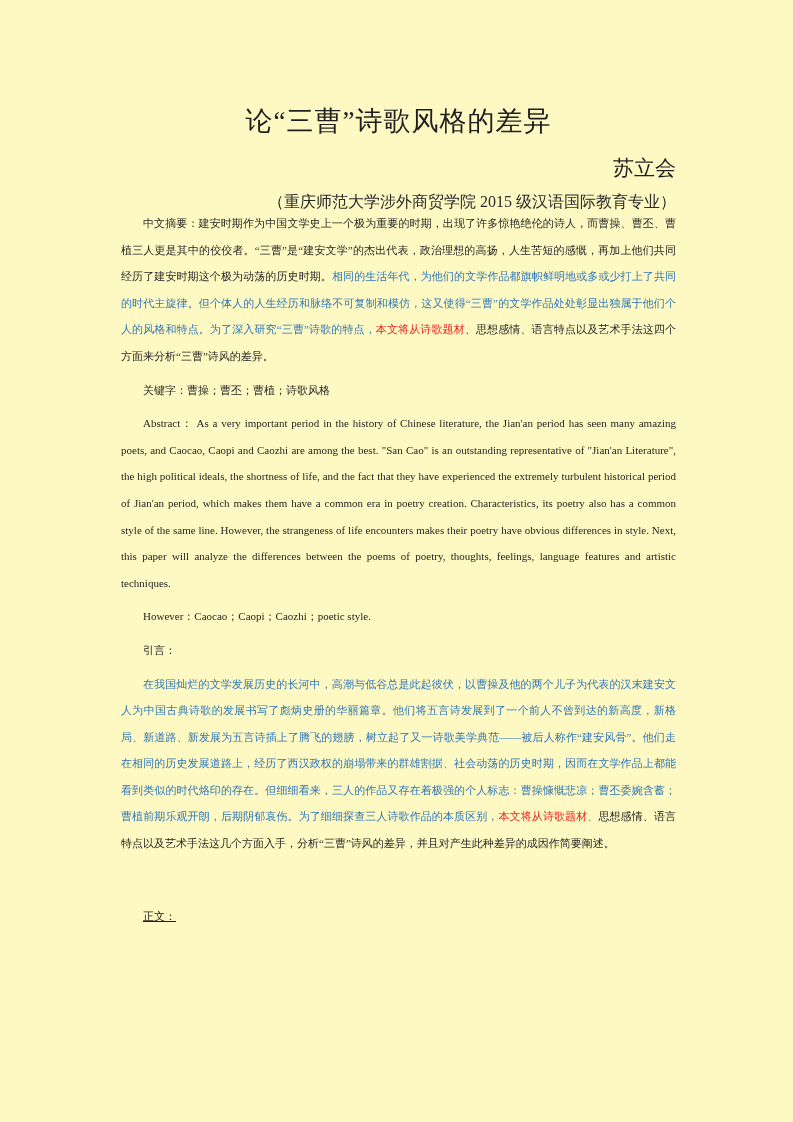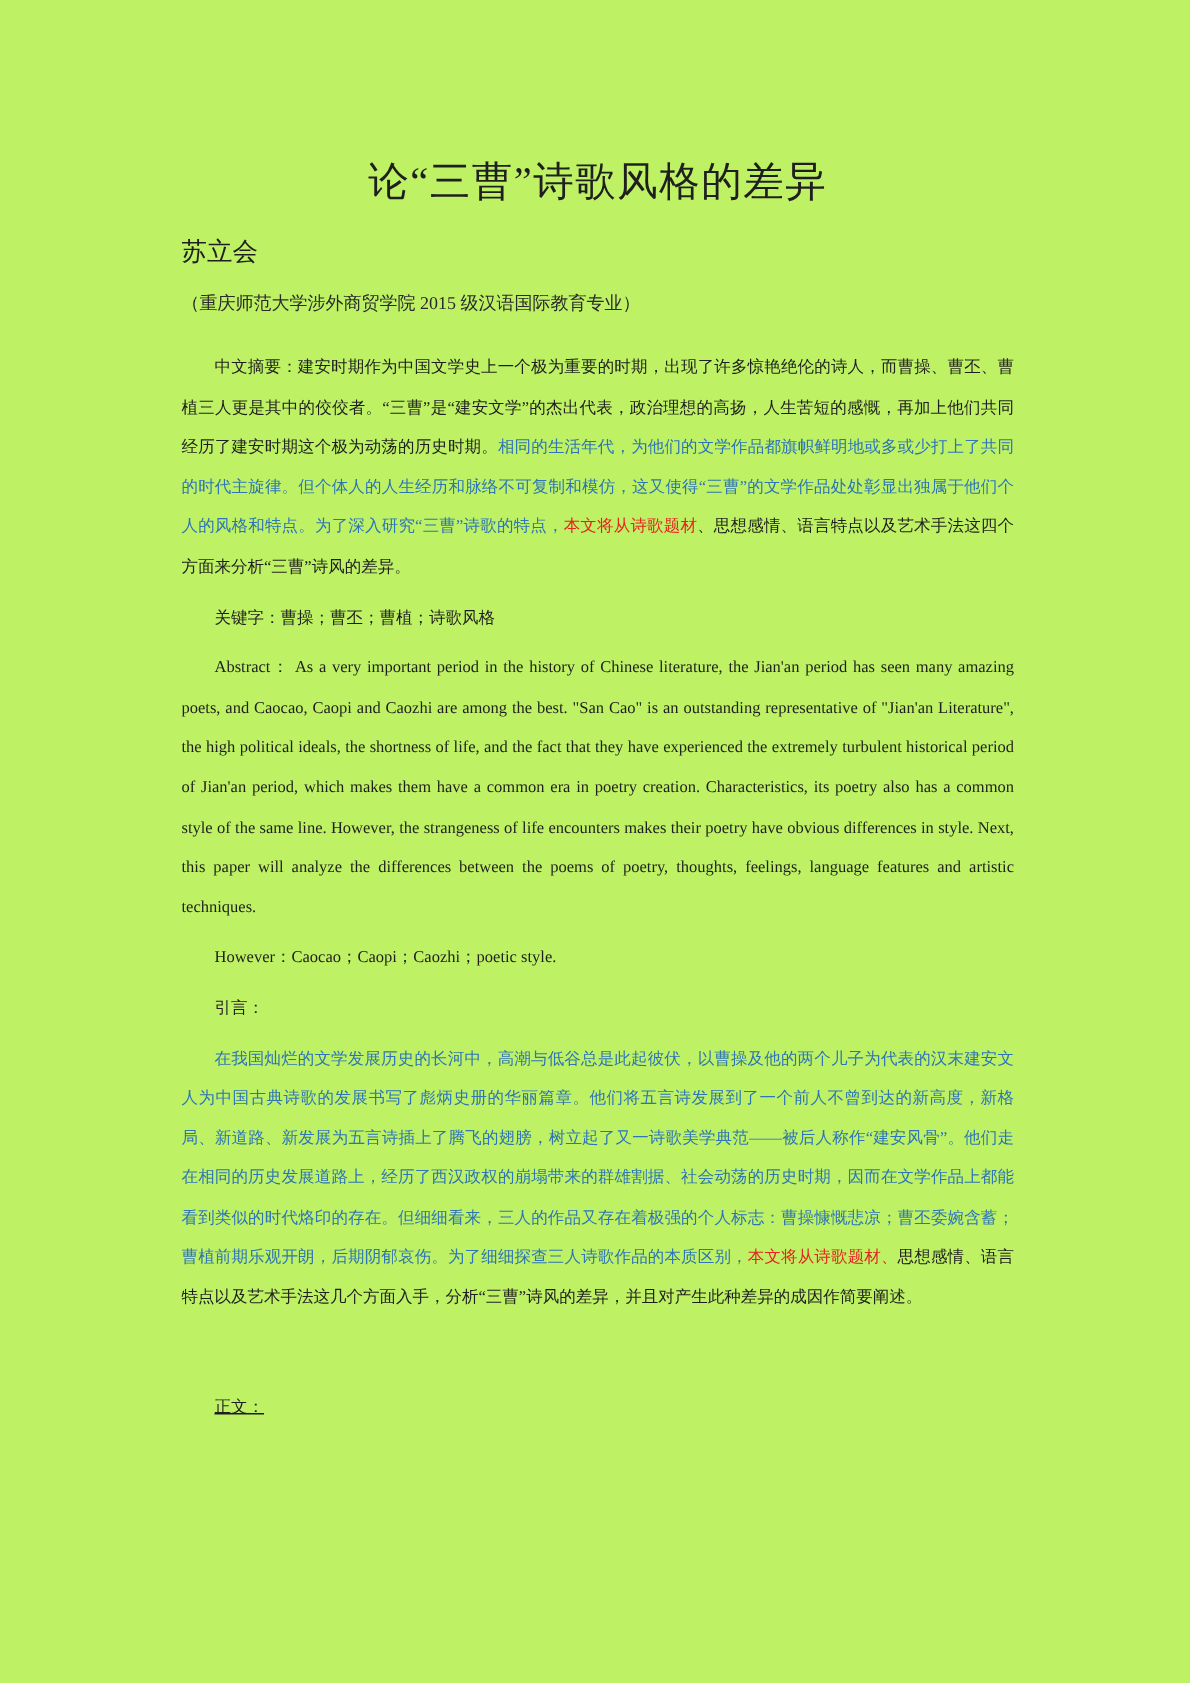--- a/index.html
+++ b/index.html
@@ -2,46 +2,45 @@
 <html><head>
 <meta charset="utf-8">
 <style>
   * { margin: 0; padding: 0; box-sizing: border-box; }
   html, body { background: #ffffff; }
   .page {
     position: relative;
     width: 793px;
     height: 1122px;
     margin: 0 auto;
-    background: #bef264;
+    background: #fef9c3;
     padding: 102px 117px 40px 121px;
     font-family: "Liberation Serif", "DejaVu Serif", serif;
     color: #1f1f1f;
     overflow: hidden;
   }
   .doc-title {
     text-align: center;
     font-size: 27px;
     font-weight: normal;
     letter-spacing: 1px;
     line-height: 38px;
     margin-bottom: 16px;
   }
   .doc-author {
-    text-align: left;
-    font-size: 17px;
+    text-align: right;
+    font-size: 21px;
     line-height: 24px;
     margin-bottom: 14px;
   }
   .doc-affiliation {
-    text-align: left;
-    font-size: 12px;
+    text-align: right;
+    font-size: 16px;
     line-height: 16px;
     color: #2a2a2a;
-    margin-bottom: 22px;
   }
   .doc-body { font-size: 11px; }
   .para {
     text-align: justify;
     text-indent: 2em;
     line-height: 26.6px;
     margin-bottom: 7px;
     word-break: break-word;
   }
   .para.gap-before { margin-top: 46px; text-decoration: underline; }

